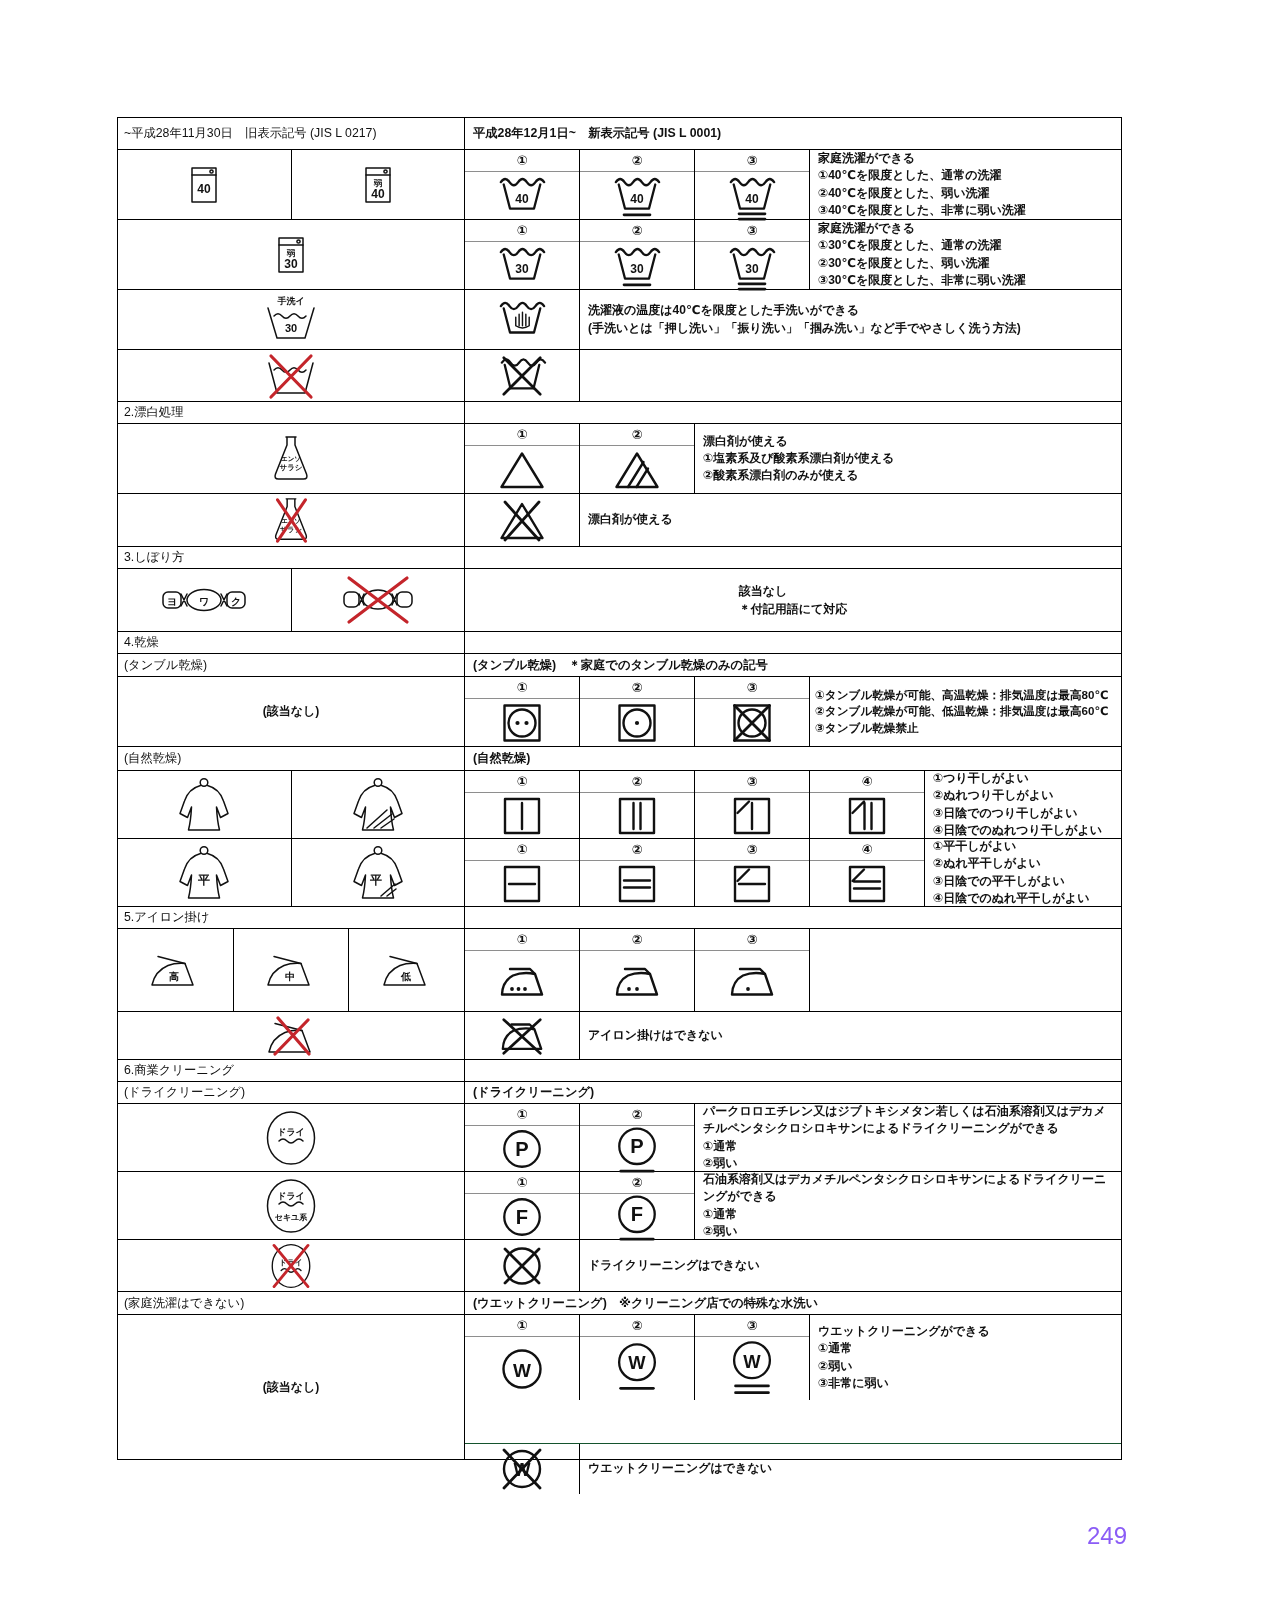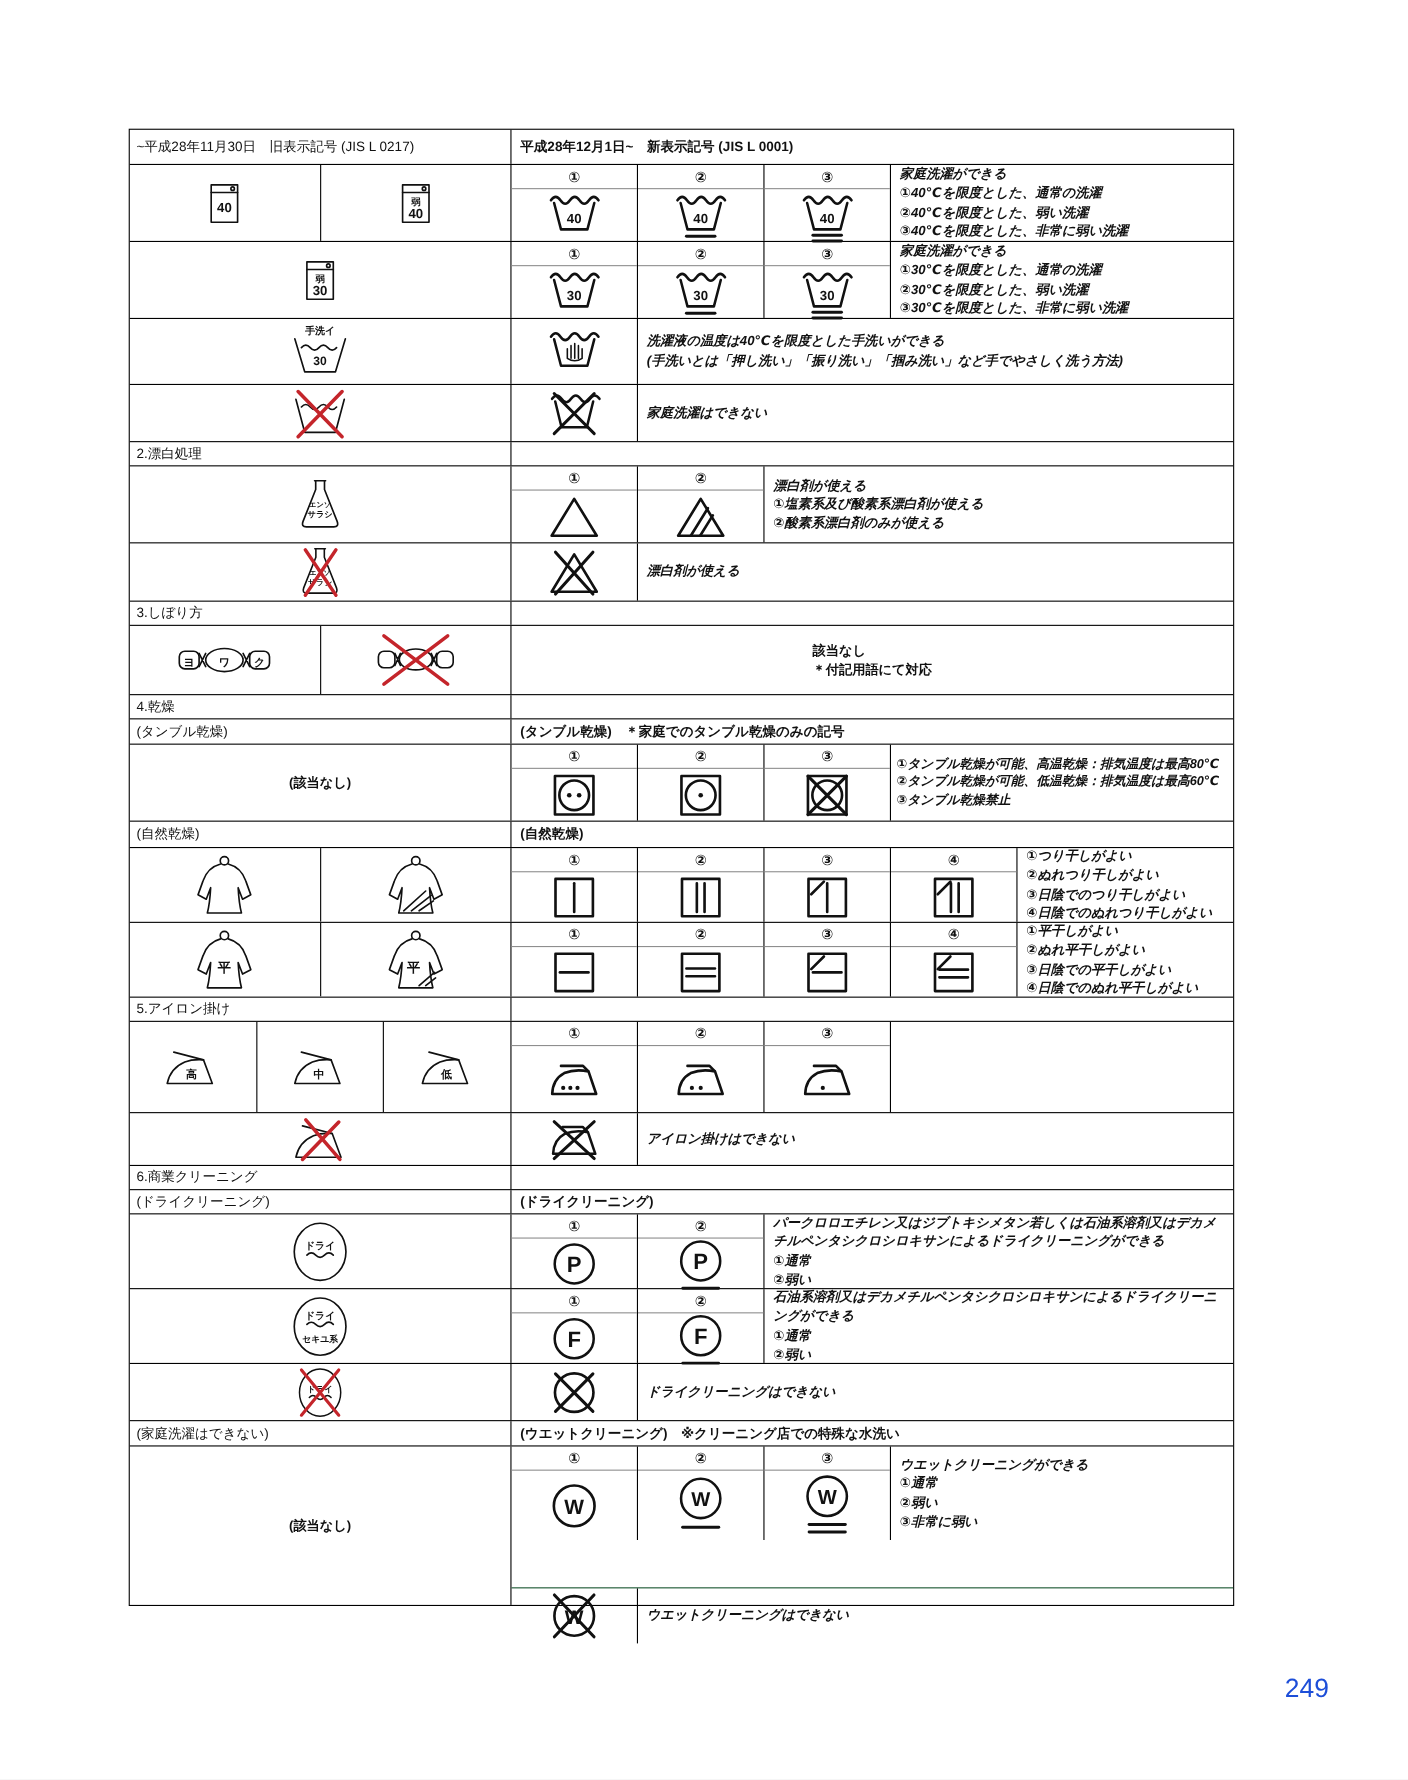--- a/index.html
+++ b/index.html
@@ -1,39 +1,39 @@
 <!DOCTYPE html>
 <html><head>
 <meta charset="utf-8">
 <style>
   html,body{margin:0;padding:0;background:#e8e8e8;}
   *{box-sizing:border-box;}
   .page{position:relative;width:1280px;height:1618px;background:#fff;margin:0 auto;
         font-family:"Liberation Sans","DejaVu Sans",sans-serif;color:#111;}
   .titlebox{position:absolute;left:120px;top:56px;border:1.5px solid #000;
         padding:3px 12px 6px;font-size:21px;font-weight:700;letter-spacing:1px;}
-  .pageno{position:absolute;left:1168px;top:1522px;font-size:24px;color:#1d4ed8;}
+  .pageno{position:absolute;left:1087px;top:1522px;font-size:24px;color:#8b5cf6;}
   .tbl{position:absolute;left:117px;top:117px;width:1005px;border:1.5px solid #000;background:#fff;}
   .r{display:flex;border-top:1px solid #000;align-items:stretch;}
   .r:first-child{border-top:none;}
   .old{flex:0 0 347px;border-right:1px solid #000;display:flex;align-items:center;justify-content:center;overflow:hidden;}
   .old.lbl{justify-content:flex-start;padding-left:6px;font-size:12.3px;font-weight:400;}
   .half{flex:1;height:100%;display:flex;align-items:center;justify-content:center;}
   .half+.half,.third+.third{border-left:1px solid #000;}
   .third{flex:1;height:100%;display:flex;align-items:center;justify-content:center;}
   .new{flex:1;display:flex;align-items:stretch;min-width:0;}
   .new.lbl{align-items:center;padding-left:8px;font-size:12.3px;font-weight:700;}
   .newcol{flex:1;display:flex;flex-direction:column;min-width:0;}
   .sc{flex:0 0 115px;border-right:1px solid #000;display:flex;flex-direction:column;}
   .ns{height:22px;flex:0 0 22px;display:flex;align-items:center;justify-content:center;
       border-bottom:1px solid #8e8e8e;font-size:13px;font-weight:600;}
   .sa{flex:1;display:flex;align-items:center;justify-content:center;}
   .onecell{flex:0 0 115px;border-right:1px solid #000;display:flex;align-items:center;justify-content:center;}
   .desc{flex:1;display:flex;flex-direction:column;justify-content:center;padding:3px 8px;
-        font-size:12px;font-weight:600;line-height:1.42;white-space:pre-line;min-width:0;font-style:italic;}
+        font-size:12px;font-weight:600;line-height:1.42;white-space:pre-line;min-width:0;}
   .centerdesc{flex:1;display:flex;flex-direction:column;justify-content:center;align-items:center;
         text-align:left;font-size:12px;font-weight:700;line-height:1.5;white-space:pre-line;}
   .plain{font-size:12px;font-weight:600;}
   svg{display:block;}
   .ic{stroke:#111;fill:none;stroke-width:2.4;stroke-linecap:round;stroke-linejoin:round;}
   .th{stroke:#111;fill:none;stroke-width:1.5;stroke-linecap:round;stroke-linejoin:round;}
   .bd{stroke:#111;fill:none;stroke-width:2.8;stroke-linecap:round;stroke-linejoin:round;}
   .red{stroke:#c4252b;fill:none;stroke-width:3.2;stroke-linecap:round;}
   .dot{fill:#111;stroke:none;}
   .svgtxt{fill:#111;stroke:none;font-family:"Liberation Sans","DejaVu Sans",sans-serif;
@@ -196,21 +196,20 @@
         </svg>
       </div>
       <div class="new">
         <div class="onecell">
           <svg width="52" height="46" viewBox="0 0 52 48">
             <path class="ic" d="M5,10 q4.5,-6.5 9,0 t9,0 t9,0 t9,0 t9,0"></path>
               <path class="ic" d="M8,12.5 L14,37 H38 L44,12.5"></path>
             <path class="bd" d="M7,5 L45,43 M45,5 L7,43"></path>
           </svg>
         </div>
-        <div class="desc">家庭洗濯はできない</div>
       </div>
     </div>
 
     <div class="r" style="height:22px">
       <div class="old lbl">2.漂白処理</div>
       <div class="new"></div>
     </div>
 
     <div class="r" style="height:70px">
       <div class="old">

